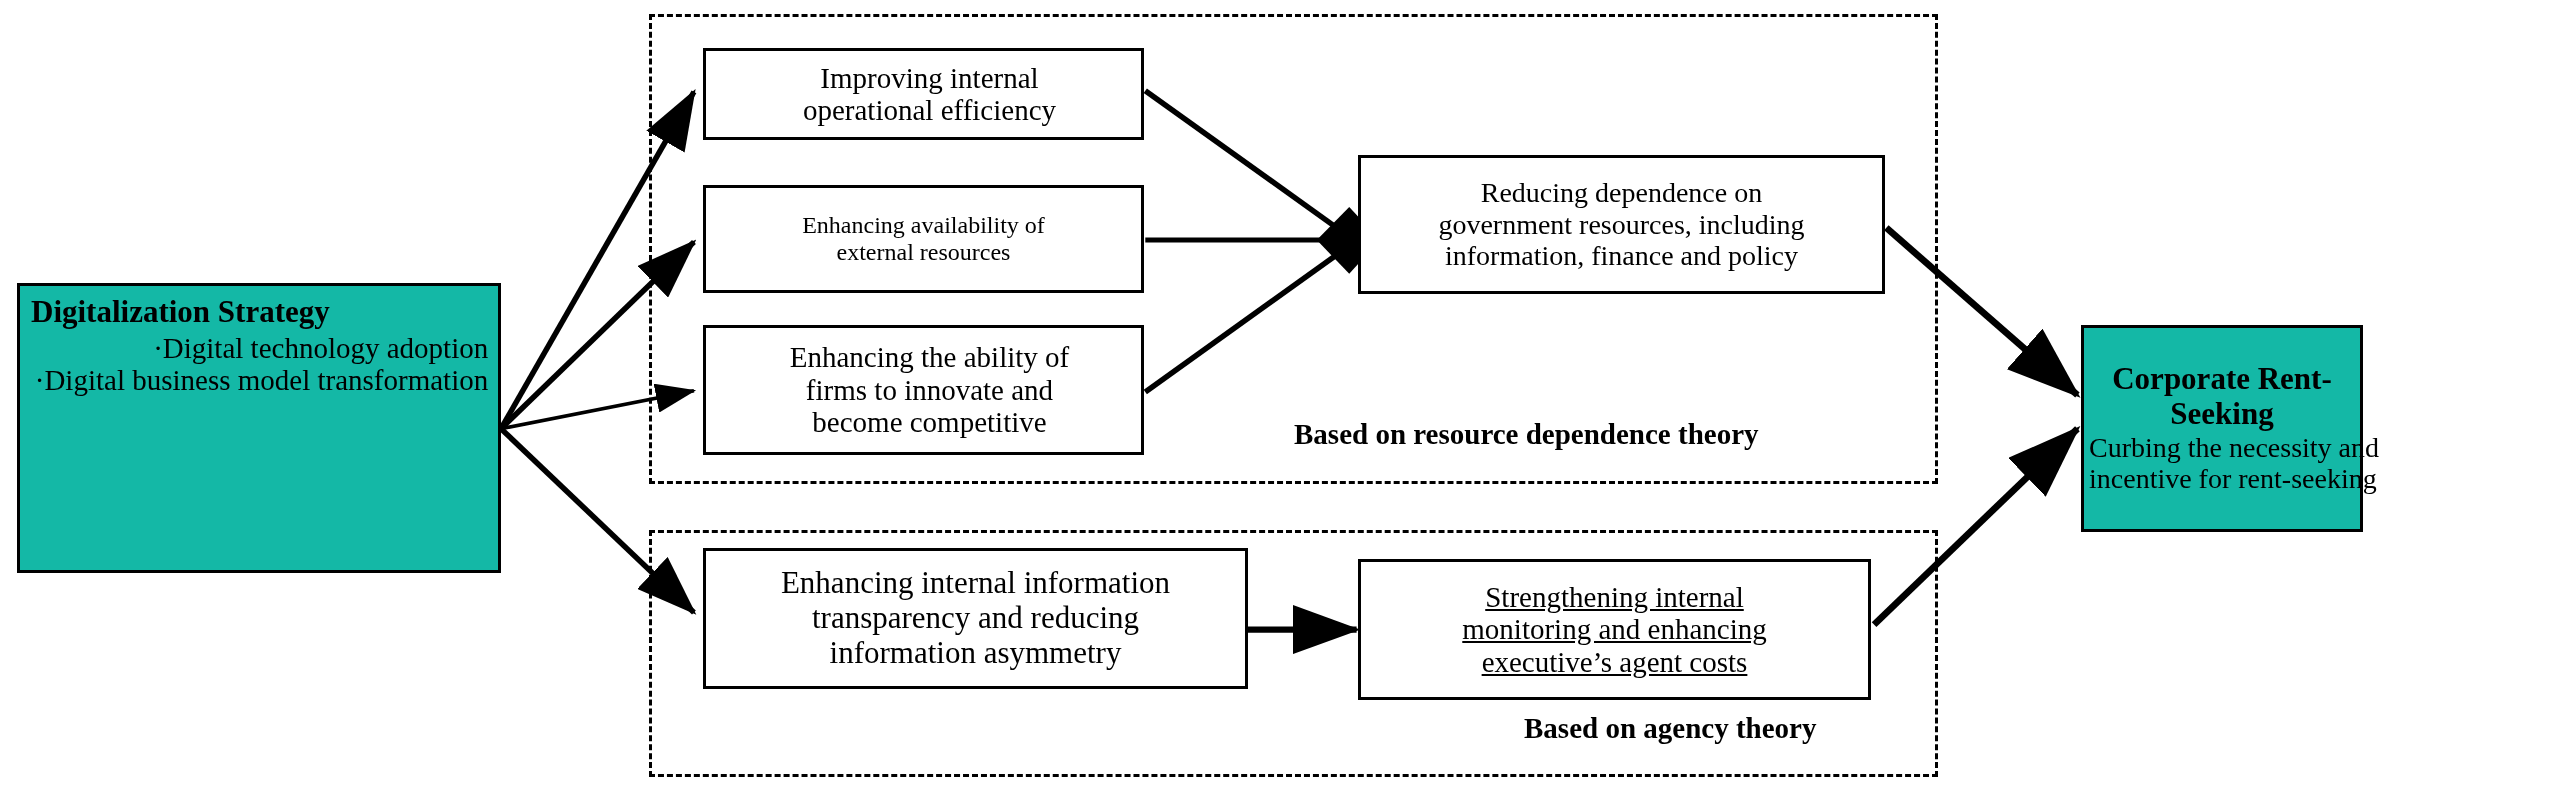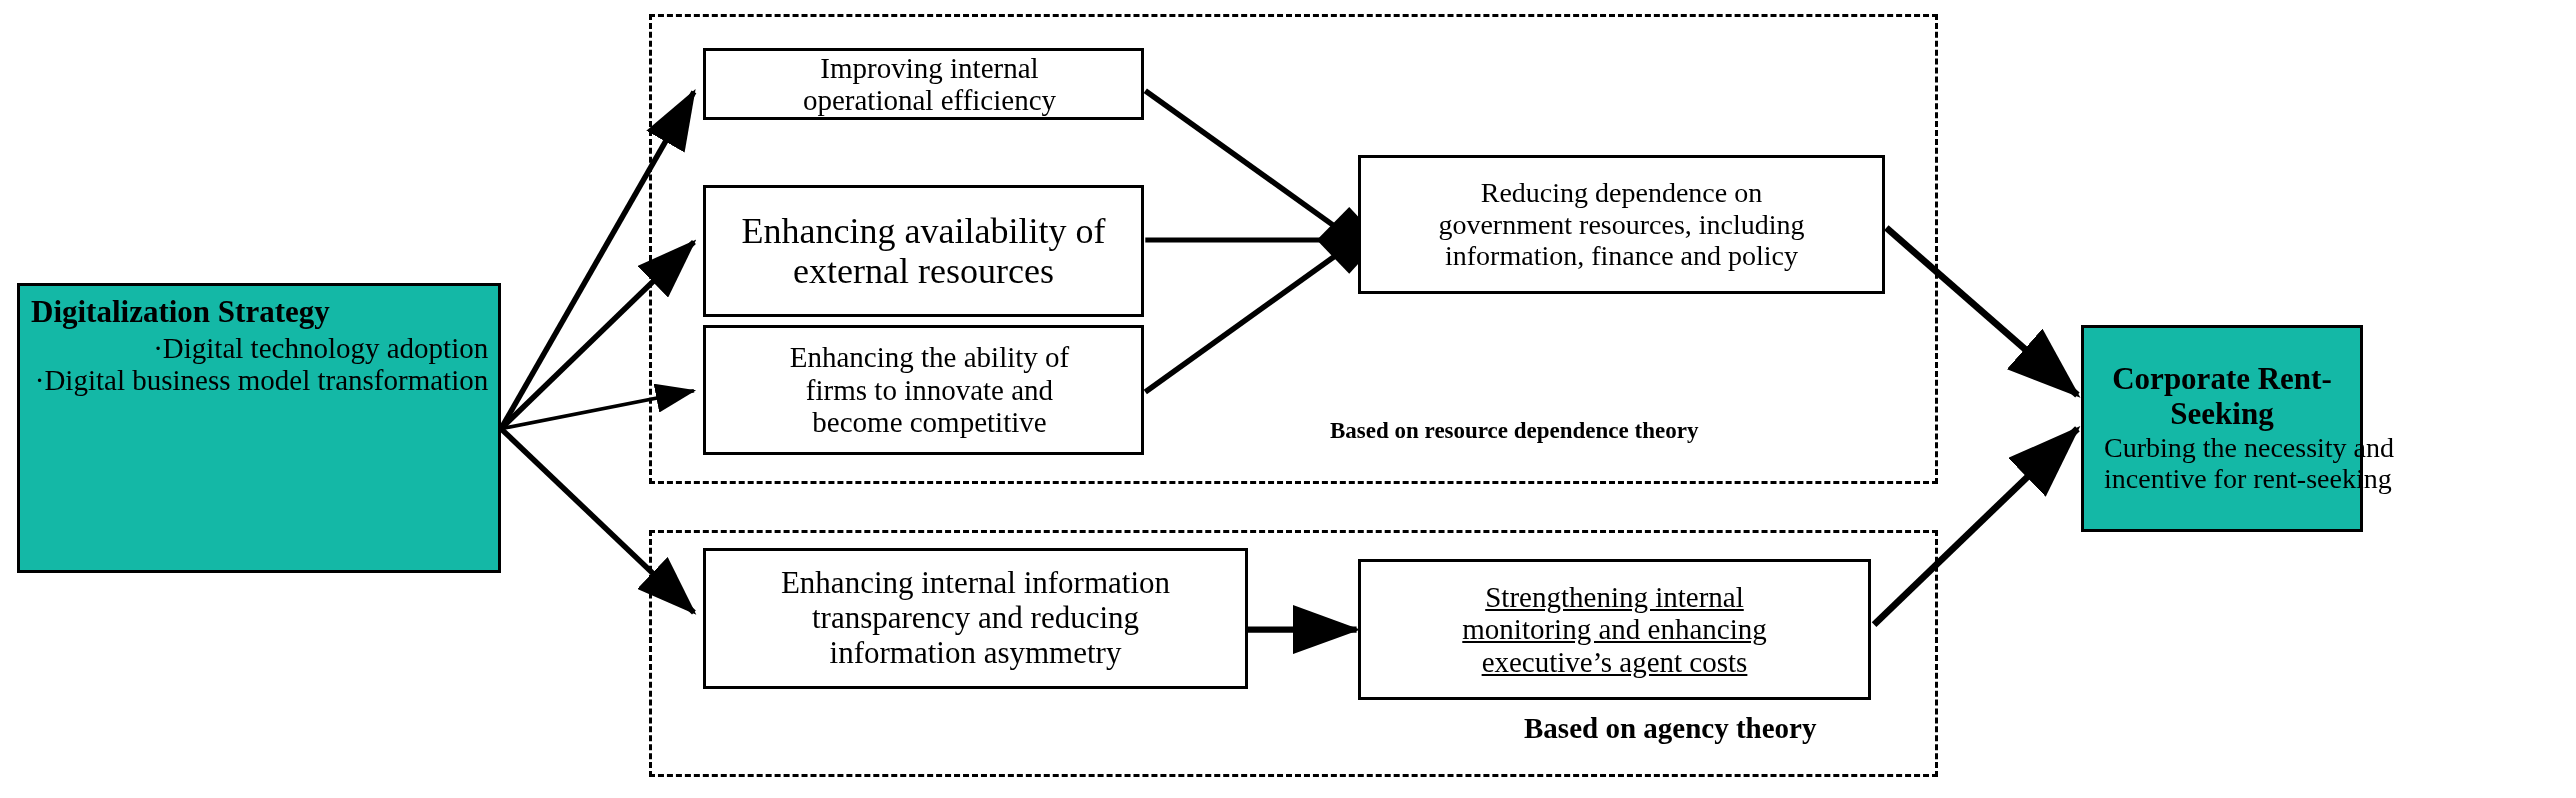--- a/index.html
+++ b/index.html
@@ -44,21 +44,21 @@
   .node .line {
     display: block;
     white-space: nowrap;
   }
   .node-title {
     font-weight: bold;
   }
   .endpoint-box {
     align-items: flex-start;
     justify-content: center;
-    padding: 0 20px;
+    padding: 0 5px;
   }
   .endpoint-box .node-title {
     width: 100%;
     text-align: center;
   }
   .left-box {
     align-items: flex-start;
     text-align: left;
     padding: 8.6px 9.8px 8.6px 11px;
     justify-content: flex-start;
@@ -120,36 +120,36 @@
       <line x1="2030" y1="1028" x2="2215" y2="1028" stroke-width="10" marker-end="url(#arrowhead)"></line>
 
       <line x1="3060" y1="1020" x2="3392" y2="700" stroke-width="11" marker-end="url(#arrowhead)"></line>
     </g>
   </svg>
 
   <div class="dashed-region" style="left:649px; top:13.5px; width:1289px; height:470px;"></div>
 
   <div class="dashed-region" style="left:649px; top:530px; width:1289px; height:247px;"></div>
 
-  <div class="theory-label" style="left:1294px; top:418px; font-size:23px;margin-left:36px;">Based on resource dependence theory</div>
+  <div class="theory-label" style="left:1294px; top:418px; font-size:29px;">Based on resource dependence theory</div>
 
   <div class="theory-label" style="left:1524px; top:712px; font-size:29px;">Based on agency theory</div>
 
   <div class="node shaded left-box" style="left:17px; top:283px; width:484px; height:290px; font-size:29px;">
     <span class="node-title" style="font-size:31px;">Digitalization Strategy</span>
     <span class="bullet">·Digital technology adoption</span>
     <span class="bullet">·Digital business model transformation</span>
   </div>
 
-  <div class="node" style="left:703px; top:48px; width:441px; height:72px; font-size:29px;padding-left:12px;">
+  <div class="node" style="left:703px; top:48px; width:441px; height:92px; font-size:29px;padding-left:12px;">
     <span class="line">Improving internal</span>
     <span class="line">operational efficiency</span>
   </div>
 
-  <div class="node" style="left:703px; top:185px; width:441px; height:132px; font-size:36px;">
+  <div class="node" style="left:703px; top:185px; width:441px; height:108px; font-size:24px;">
     <span class="line">Enhancing availability of</span>
     <span class="line">external resources</span>
   </div>
 
   <div class="node" style="left:703px; top:325px; width:441px; height:130px; font-size:29px;padding-left:12px;">
     <span class="line">Enhancing the ability of</span>
     <span class="line">firms to innovate and</span>
     <span class="line">become competitive</span>
   </div>
 

